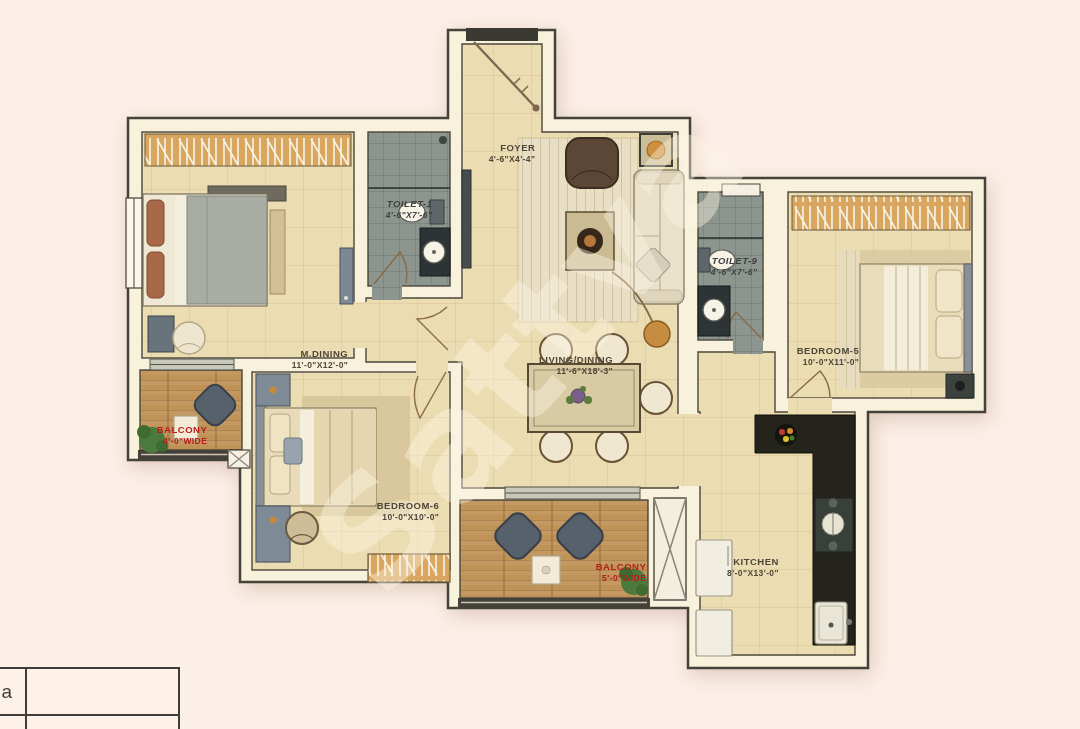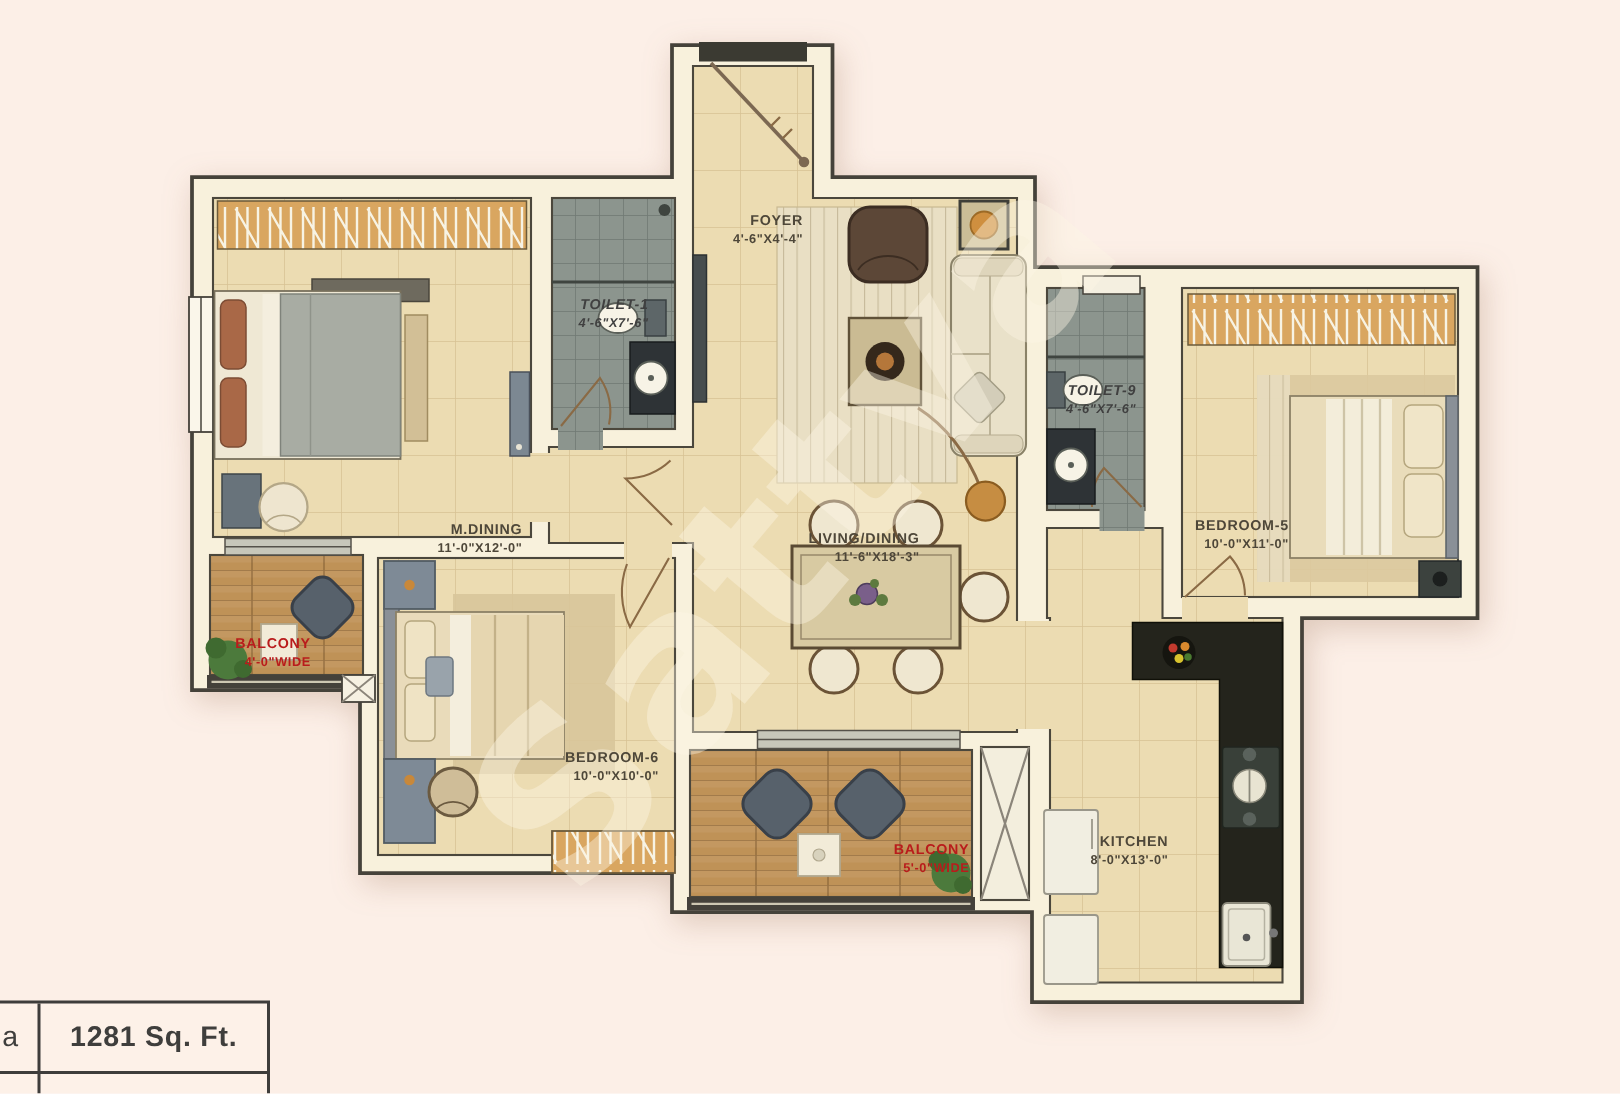--- a/index.html
+++ b/index.html
@@ -361,21 +361,20 @@
     <span class="rdims">5'-0"WIDE</span>
   </div>
   <div class="room-label" style="left:753px;top:524px;">
     <span class="rname">KITCHEN</span>
     <span class="rdims">8'-0"X13'-0"</span>
   </div>
 
   <div class="area-table">
     <div class="area-row r1">
       <div class="area-cell c1">a</div>
-      <div class="area-cell c2">1281 Sq. Ft.</div>
     </div>
     <div class="area-row r2">
       <div class="area-cell c1"></div>
       <div class="area-cell c2"></div>
     </div>
   </div>
 
 </div>
 
 </body></html>

